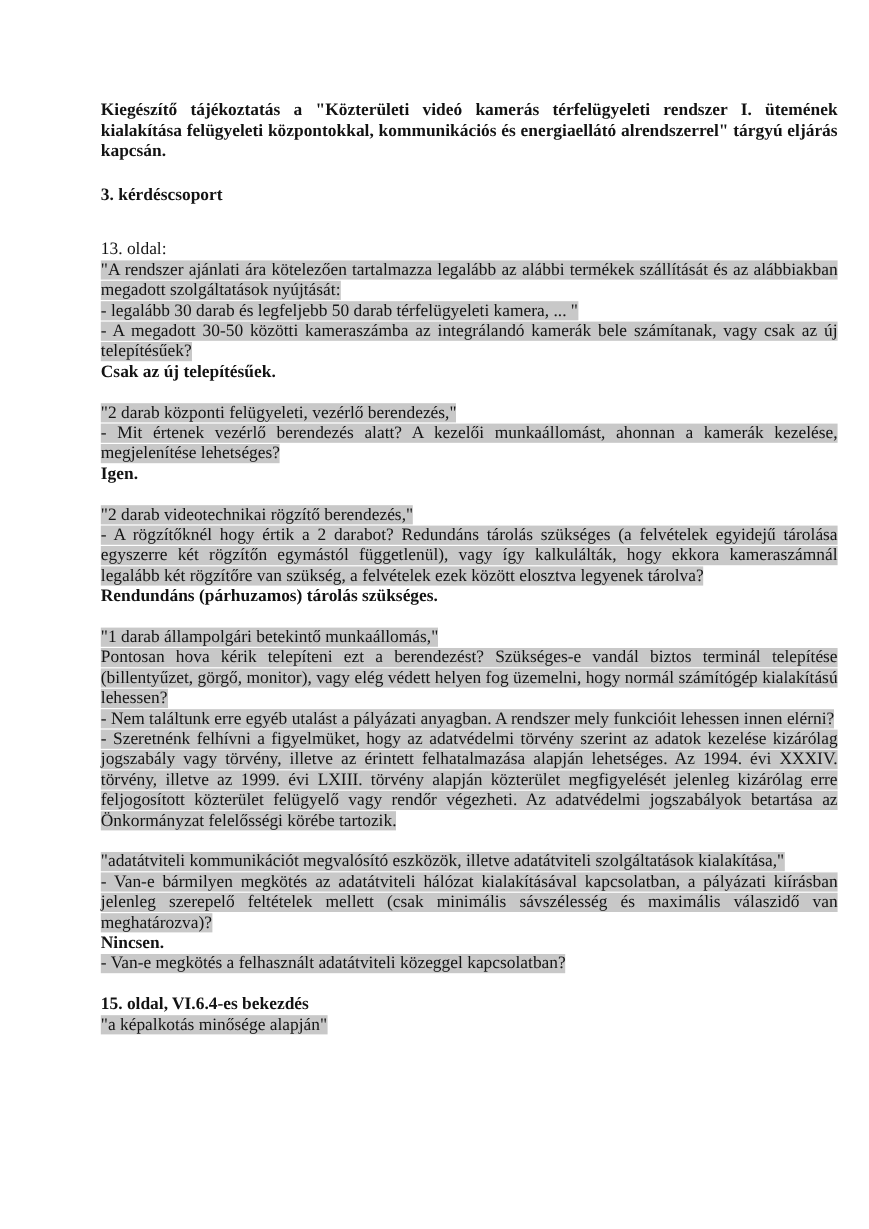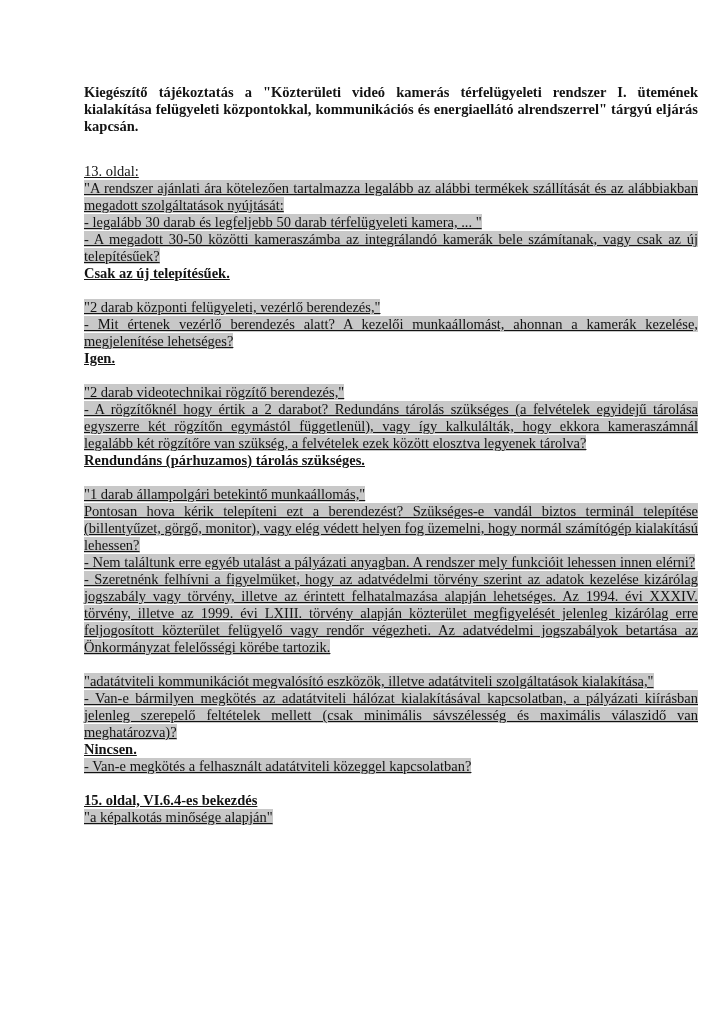--- a/index.html
+++ b/index.html
@@ -32,40 +32,40 @@
   .heading {
     font-weight: 700;
     margin: 20px 0 0 0;
   }
   .blocks {
     margin-top: 28px;
   }
   p.block {
     margin: 0;
     text-align: justify;
-    text-decoration: underline;
   }
   p.block.gap {
     margin-top: 17px;
   }
   p.block.bold {
     font-weight: 700;
   }
   .hl {
     background-color: var(--hl, #c8c8c8);
     
     box-decoration-break: clone;
     -webkit-box-decoration-break: clone;
   }
 </style>
 </head>
 <body style="background: rgb(255, 255, 255); color: rgb(19, 19, 19);">
 
 <div class="doc">
   <p class="title">Kiegészítő tájékoztatás a "Közterületi videó kamerás térfelügyeleti rendszer I. ütemének kialakítása felügyeleti központokkal, kommunikációs és energiaellátó alrendszerrel" tárgyú eljárás kapcsán.</p>
+  <p class="heading">3. kérdéscsoport</p>
   <div class="blocks">
       <p class="block"><span>13. oldal:</span></p>
       <p class="block"><span class="hl">"A rendszer ajánlati ára kötelezően tartalmazza legalább az alábbi termékek szállítását és az alábbiakban megadott szolgáltatások nyújtását:</span></p>
       <p class="block"><span class="hl">- legalább 30 darab és legfeljebb 50 darab térfelügyeleti kamera, ... "</span></p>
       <p class="block"><span class="hl">- A megadott 30-50 közötti kameraszámba az integrálandó kamerák bele számítanak, vagy csak az új telepítésűek?</span></p>
       <p class="block bold"><span>Csak az új telepítésűek.</span></p>
       <p class="block gap"><span class="hl">"2 darab központi felügyeleti, vezérlő berendezés,"</span></p>
       <p class="block"><span class="hl">- Mit értenek vezérlő berendezés alatt? A kezelői munkaállomást, ahonnan a kamerák kezelése, megjelenítése lehetséges?</span></p>
       <p class="block bold"><span>Igen.</span></p>
       <p class="block gap"><span class="hl">"2 darab videotechnikai rögzítő berendezés,"</span></p>

